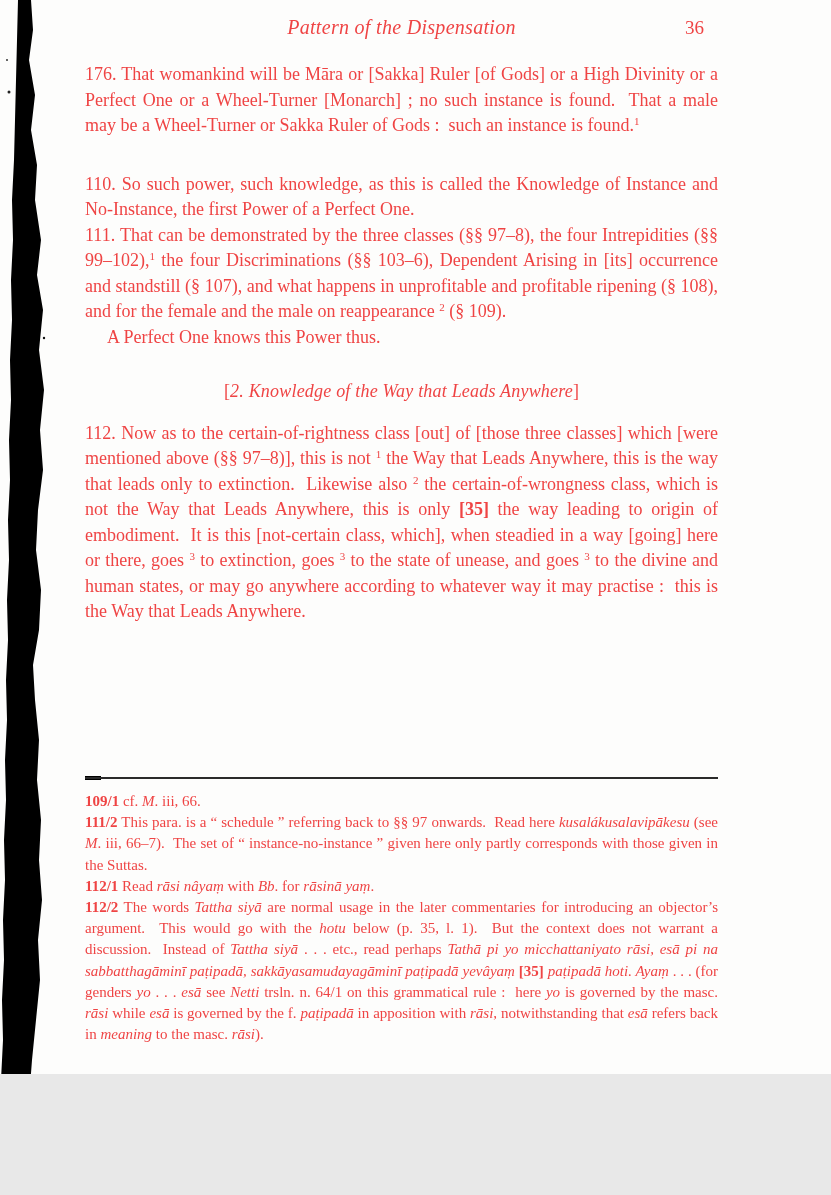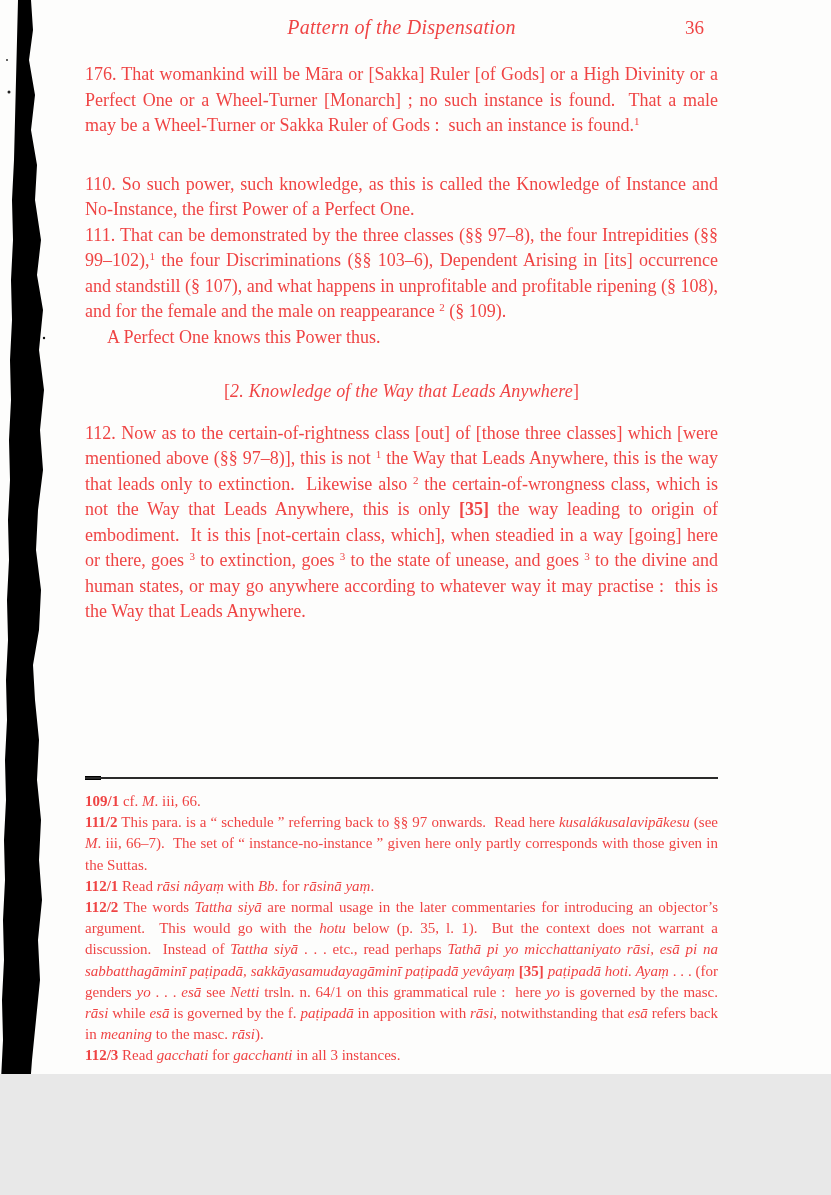--- a/index.html
+++ b/index.html
@@ -71,18 +71,17 @@
       <p class="para" id="para-112"><span>112. Now as to the certain-of-rightness class [out] of [those three classes] which [were mentioned above (§§ 97–8)], this is not </span><sup>1</sup><span> the Way that Leads Anywhere, this is the way that leads only to extinction.  Likewise also </span><sup>2</sup><span> the certain-of-wrongness class, which is not the Way that Leads Anywhere, this is only </span><span class="bd">[35]</span><span> the way leading to origin of embodiment.  It is this [not-certain class, which], when steadied in a way [going] here or there, goes </span><sup>3</sup><span> to extinction, goes </span><sup>3</sup><span> to the state of unease, and goes </span><sup>3</sup><span> to the divine and human states, or may go anywhere according to whatever way it may practise :  this is the Way that Leads Anywhere.</span></p>
     </div>
 
   <div class="footnote-rule"></div>
 
   <div class="footnotes" id="footnotes">
       <p class="fn"><span class="fn-label">109/1</span> <span>cf. </span><span class="it">M</span><span>. iii, 66.</span></p>
       <p class="fn"><span class="fn-label">111/2</span> <span>This para. is a “ schedule ” referring back to §§ 97 onwards.  Read here </span><span class="it">kusalákusalavipākesu</span><span> (see </span><span class="it">M</span><span>. iii, 66–7).  The set of “ instance-no-instance ” given here only partly corresponds with those given in the Suttas.</span></p>
       <p class="fn"><span class="fn-label">112/1</span> <span>Read </span><span class="it">rāsi nâyaṃ</span><span> with </span><span class="it">Bb</span><span>. for </span><span class="it">rāsinā yaṃ</span><span>.</span></p>
       <p class="fn"><span class="fn-label">112/2</span> <span>The words </span><span class="it">Tattha siyā</span><span> are normal usage in the later commentaries for introducing an objector’s argument.  This would go with the </span><span class="it">hotu</span><span> below (p. 35, l. 1).  But the context does not warrant a discussion.  Instead of </span><span class="it">Tattha siyā</span><span> . . . etc., read perhaps </span><span class="it">Tathā pi yo micchattaniyato rāsi, esā pi na sabbatthagāminī paṭipadā, sakkāyasamudayagāminī paṭipadā yevâyaṃ</span><span> </span><span class="bd">[35]</span><span> </span><span class="it">paṭipadā hoti. Ayaṃ</span><span> . . . (for genders </span><span class="it">yo</span><span> . . . </span><span class="it">esā</span><span> see </span><span class="it">Netti</span><span> trsln. n. 64/1 on this grammatical rule :  here </span><span class="it">yo</span><span> is governed by the masc. </span><span class="it">rāsi</span><span> while </span><span class="it">esā</span><span> is governed by the f. </span><span class="it">paṭipadā</span><span> in apposition with </span><span class="it">rāsi</span><span>, notwithstanding that </span><span class="it">esā</span><span> refers back in </span><span class="it">meaning</span><span> to the masc. </span><span class="it">rāsi</span><span>).</span></p>
-      <p class="fn"><span class="fn-label">112/3</span> <span>Read </span><span class="it">gacchati</span><span> for </span><span class="it">gacchanti</span><span> in all 3 instances.</span></p>
     </div>
 
   <span class="speck"></span>
 
 </div>
 
 </body></html>

